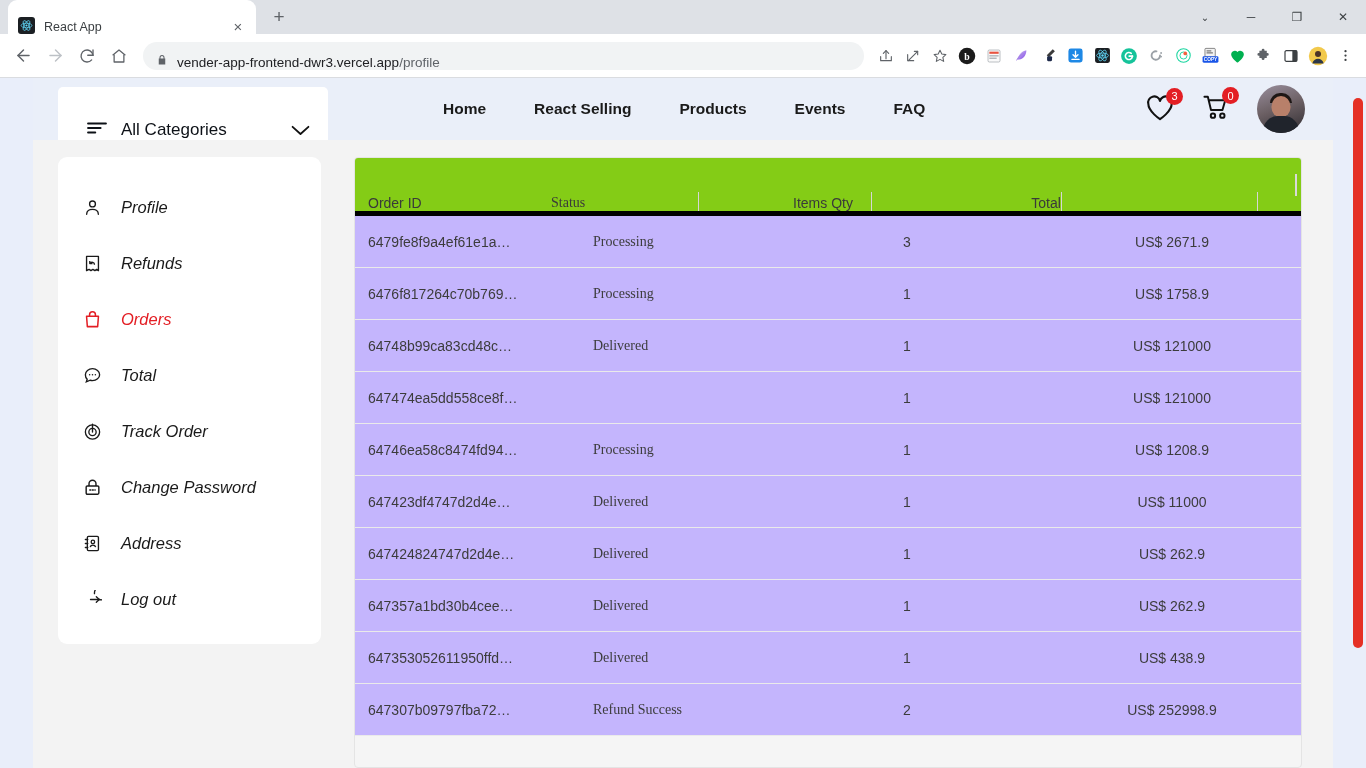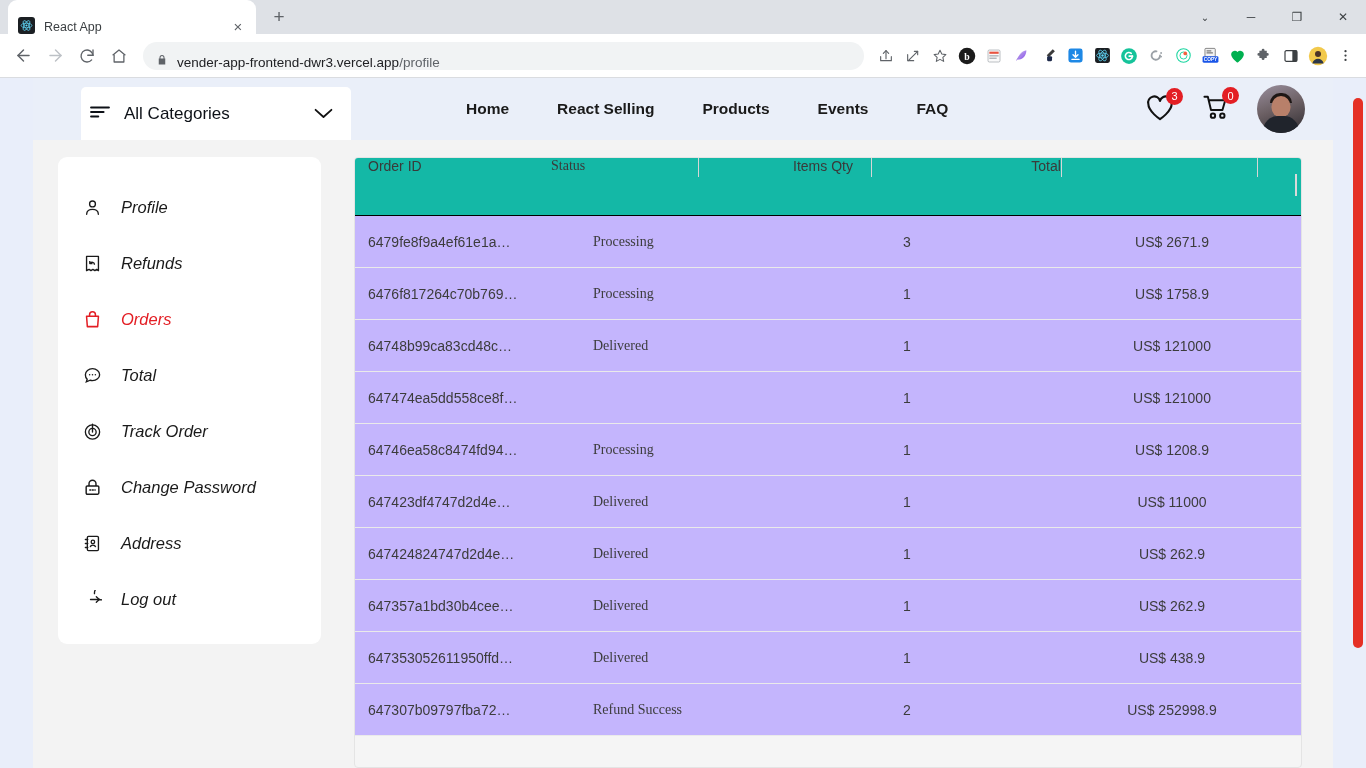--- a/index.html
+++ b/index.html
@@ -77,22 +77,22 @@
     background: #ffffff;
   }
   .site-header {
     height: 62px; background: #eaeff9;
     display: flex; align-items: center; padding: 0 0 0 25px;
     position: relative;
   }
   .cat-dropdown {
     width: 270px; height: 53px; background: #ffffff;
     border-radius: 5px 5px 0 0;
-    display: flex; align-items: center; padding: 0 8px;
-    margin-top: 9px; cursor: pointer; position: relative; margin-left: 23px;
+    display: flex; align-items: flex-end; padding: 0 28px;
+    margin-top: 9px; cursor: pointer; position: relative;
   }
   .cat-label { font-size: 17px; color: #0d1117; font-weight: 400;
     margin-left: 13px; }
   .cat-chev { position: absolute; right: 18px; color: #111; }
   .main-nav { display: flex; align-items: center; gap: 48px;
     margin-left: 115px; }
   .nav-link { font-size: 15.5px; color: #1a1a1a; font-weight: 600;
     cursor: pointer; white-space: nowrap; }
   .header-right {
     position: absolute; right: 28px; top: 0; height: 62px;
@@ -152,22 +152,22 @@
   .table-wrap {
     margin-left: 33px; margin-top: 17px;
     width: 948px; flex: 0 0 auto;
     background: #f5f5f5;
     border: 1px solid #e4e4e4;
     border-radius: 4px;
     overflow: hidden;
     position: relative;
   }
   .grid-head {
-    display: flex; align-items: flex-start; height: 58px;
-    border-bottom: 1px solid #000000; background: #14b8a6;
+    display: flex; align-items: flex-end; height: 58px;
+    border-bottom: 5px solid #000000; background: #84cc16;
     position: relative;
   }
   .gh { font-size: 14px; color: #3a3a3a; font-weight: 400; }
   .grid-row {
     display: flex; align-items: center; height: 52px;
     border-bottom: 1px solid #eaeaea; background: #c4b5fd; gap: 42px;
   }
   .gc { font-size: 14px; color: #3c3c3c; }
   .col-id     { width: 196px; padding-left: 13px; flex: 0 0 auto;
                 white-space: nowrap; overflow: hidden; }

